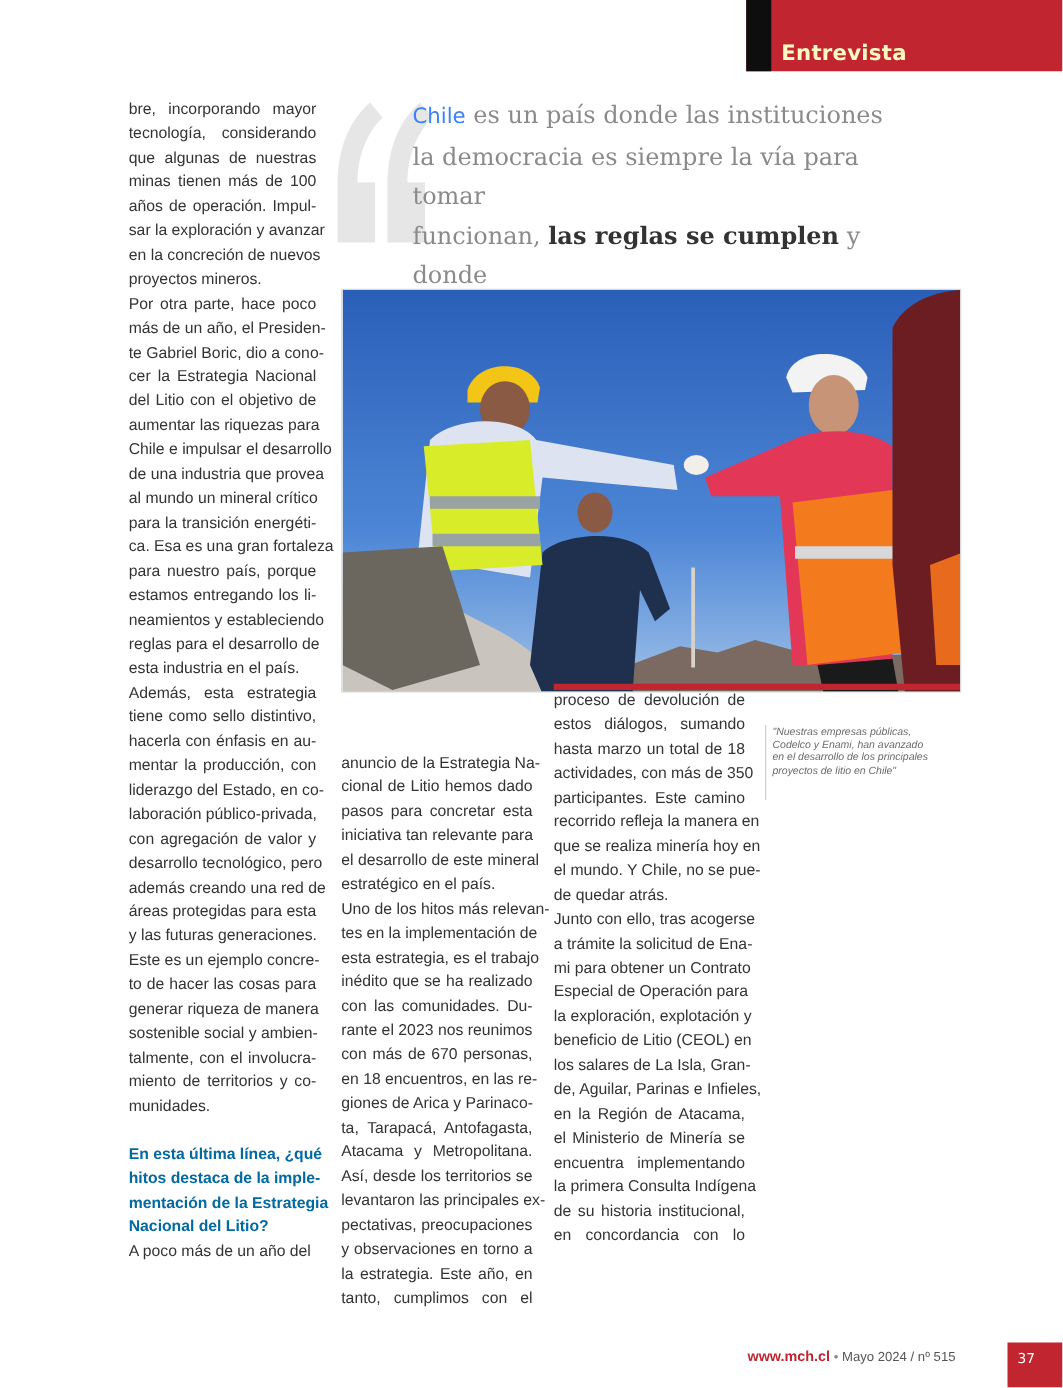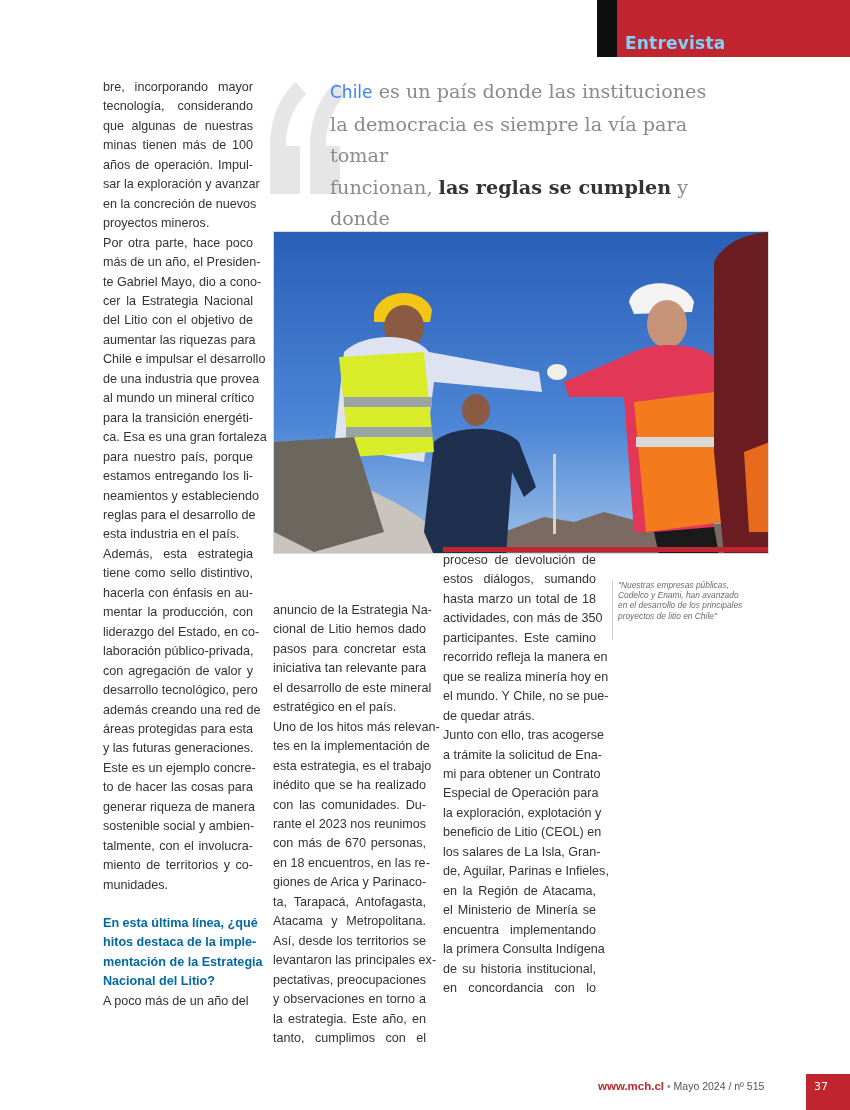--- a/index.html
+++ b/index.html
@@ -12,21 +12,21 @@
   
   .section-tab {
     position: absolute; left: 597px; top: 0; width: 253px; height: 57px;
     background: #c1252f;
   }
   .section-tab .black-strip {
     position: absolute; left: 0; top: 0; width: 20px; height: 57px; background: #0e0e0e;
   }
   .section-tab .label {
     position: absolute; left: 28px; bottom: 4px;
-    color: #7dd3fc; font-weight: bold; font-size: 17px;
+    color: #fef9c3; font-weight: bold; font-size: 17px;
     font-family: "DejaVu Sans", sans-serif; letter-spacing: 0.2px;
   }
 
   
   .col {
     position: absolute;
     font-size: 12.6px; line-height: 19.45px; color: #333333;
     text-align: justify;
   }
   .col .line { display: block; white-space: nowrap; text-align-last: justify; }
@@ -99,21 +99,21 @@
       <span class="line">bre, incorporando mayor</span>
       <span class="line">tecnología, considerando</span>
       <span class="line">que algunas de nuestras</span>
       <span class="line">minas tienen más de 100</span>
       <span class="line">años de operación. Impul-</span>
       <span class="line">sar la exploración y avanzar</span>
       <span class="line">en la concreción de nuevos</span>
       <span class="line last">proyectos mineros.</span>
       <span class="line">Por otra parte, hace poco</span>
       <span class="line">más de un año, el Presiden-</span>
-      <span class="line">te Gabriel Mayo, dio a cono-</span>
+      <span class="line">te Gabriel Boric, dio a cono-</span>
       <span class="line">cer la Estrategia Nacional</span>
       <span class="line">del Litio con el objetivo de</span>
       <span class="line">aumentar las riquezas para</span>
       <span class="line">Chile e impulsar el desarrollo</span>
       <span class="line">de una industria que provea</span>
       <span class="line">al mundo un mineral crítico</span>
       <span class="line">para la transición energéti-</span>
       <span class="line">ca. Esa es una gran fortaleza</span>
       <span class="line">para nuestro país, porque</span>
       <span class="line">estamos entregando los li-</span>

